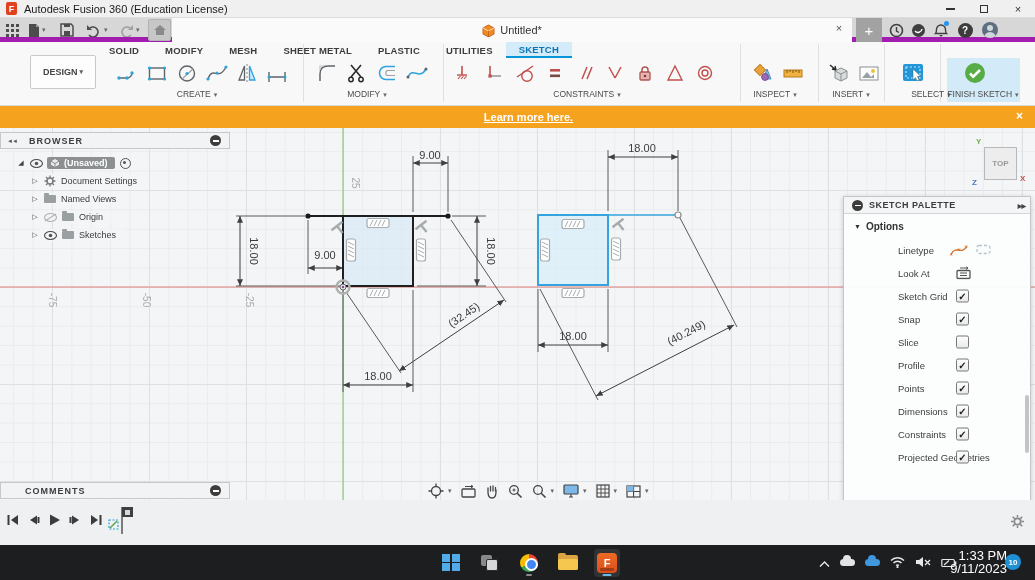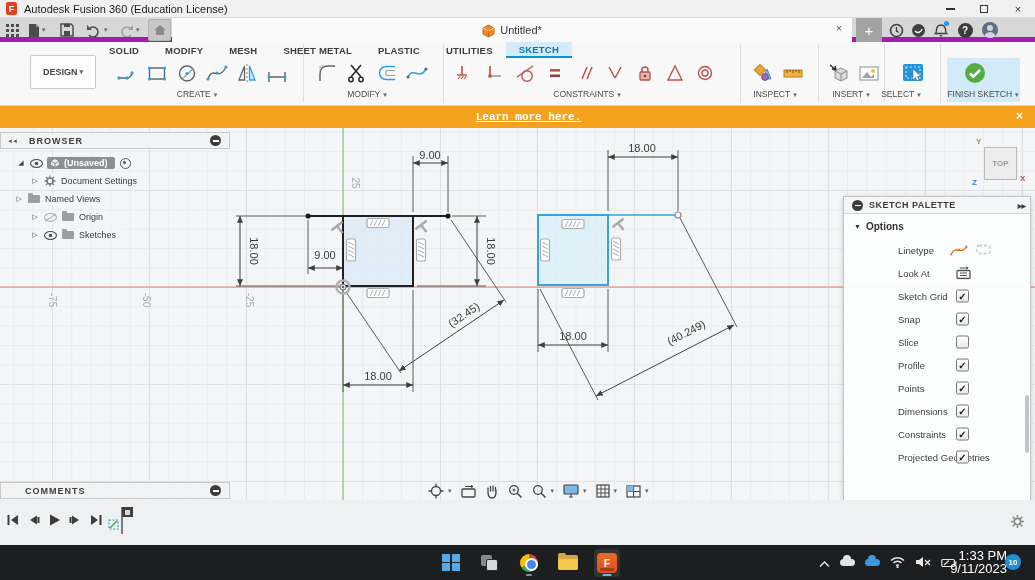--- a/index.html
+++ b/index.html
@@ -45,21 +45,21 @@
     border-radius:2px;display:flex;align-items:center;justify-content:center;font-size:9px;font-weight:bold;color:#444;}
   .tgroup{position:absolute;top:16px;height:30px;display:flex;align-items:center;}
   .ticon{width:30px;height:30px;display:flex;align-items:center;justify-content:center;}
   .tsep{position:absolute;top:2px;height:58px;border-left:1px solid #e0e0e0;}
   .glabel{position:absolute;top:47px;transform:translateX(-50%);font-size:8.5px;color:#4a4a4a;white-space:nowrap;}
   .glabel::after{content:"▾";font-size:7px;color:#666;margin-left:3px;}
   .finish-bg{position:absolute;left:947px;top:16px;width:73px;height:44px;background:#d3eaf8;}
   
   .banner{position:absolute;left:0;top:106px;width:1035px;height:22px;background:#f5a21f;display:flex;
     align-items:center;justify-content:center;color:#fff;font-size:11px;font-weight:bold;}
-  .banner .lnk{text-decoration:underline;margin-left:22px;font-family:Liberation Mono, monospace;}
+  .banner .lnk{text-decoration:underline;margin-left:22px;}
   .banner-close{position:absolute;right:12px;top:3px;font-size:12px;font-weight:bold;color:#fff;}
   
   .canvas{position:absolute;left:0;top:128px;width:1035px;height:372px;background:#f4f5f6;
     background-image:
       linear-gradient(90deg,#dde1e4 1px,transparent 1px),
       linear-gradient(#dde1e4 1px,transparent 1px),
       linear-gradient(90deg,#e9ecee 1px,transparent 1px),
       linear-gradient(#e9ecee 1px,transparent 1px);
     background-size:97px 100%,100% 97px,19.4px 100%,100% 19.4px;
     background-position:52px 0,0 62px,13.2px 0,0 3.8px;}
@@ -455,21 +455,21 @@
             <path d="M7,12.5 l3.2,3.2 L17,9" fill="none" stroke="#fff" stroke-width="2.6"></path>
           </svg>
         </span>
     </div>
 
     <span class="glabel" style="left:197px;">CREATE</span>
     <span class="glabel" style="left:367px;">MODIFY</span>
     <span class="glabel" style="left:587px;">CONSTRAINTS</span>
     <span class="glabel" style="left:775px;">INSPECT</span>
     <span class="glabel" style="left:851px;">INSERT</span>
-    <span class="glabel" style="left:901px;">SELECT</span>
+    <span class="glabel" style="left:931px;">SELECT</span>
     <span class="glabel" style="left:983px;">FINISH SKETCH</span>
   </div>
 
   <div class="banner">
     <span class="lnk">Learn more here.</span>
     <span class="banner-close">×</span>
   </div>
 
   <div class="canvas">
     <svg width="1035" height="372" viewBox="0 0 1035 372">
@@ -603,21 +603,21 @@
       <div class="brow" style="padding-left:30px;">
         <span class="tri">▷</span>
         <span class="bchip">
           <svg width="12" height="12">
               <circle cx="6" cy="6" r="3" fill="none" stroke="#7a7a7a" stroke-width="1.6"></circle>
               <path d="M6,0.5 V3 M6,9 V11.5 M0.5,6 H3 M9,6 H11.5 M2,2 L3.8,3.8 M8.2,8.2 L10,10 M10,2 L8.2,3.8 M3.8,8.2 L2,10" stroke="#7a7a7a" stroke-width="1.3"></path>
             </svg>
           <span>Document Settings</span>
         </span>
       </div>
-      <div class="brow" style="padding-left:14px;">
+      <div class="brow" style="padding-left:30px;">
         <span class="tri">▷</span>
         <span class="bchip">
             <span class="folder"></span>
           <span>Named Views</span>
         </span>
       </div>
       <div class="brow" style="padding-left:30px;">
         <span class="tri">▷</span>
         <span class="bchip">
           <svg width="13" height="9">

